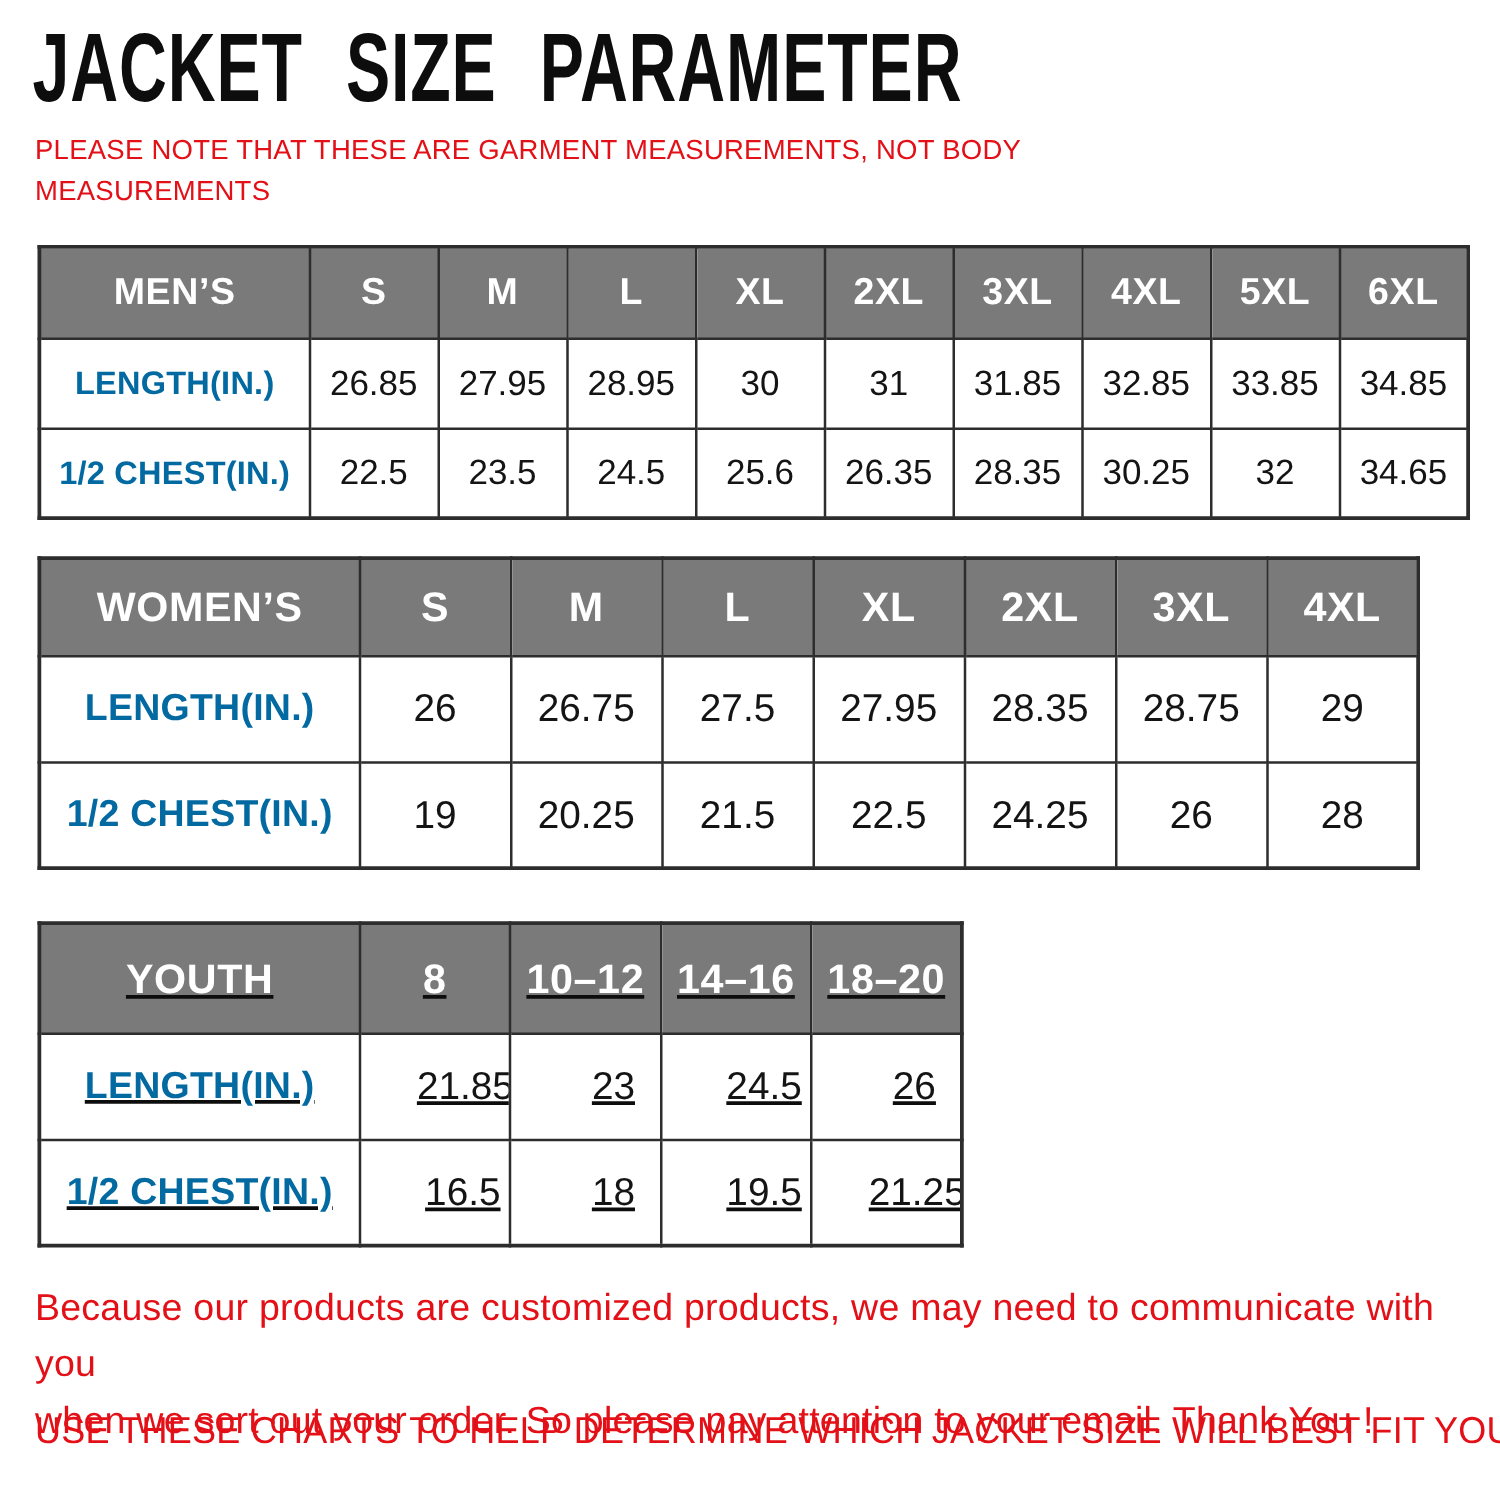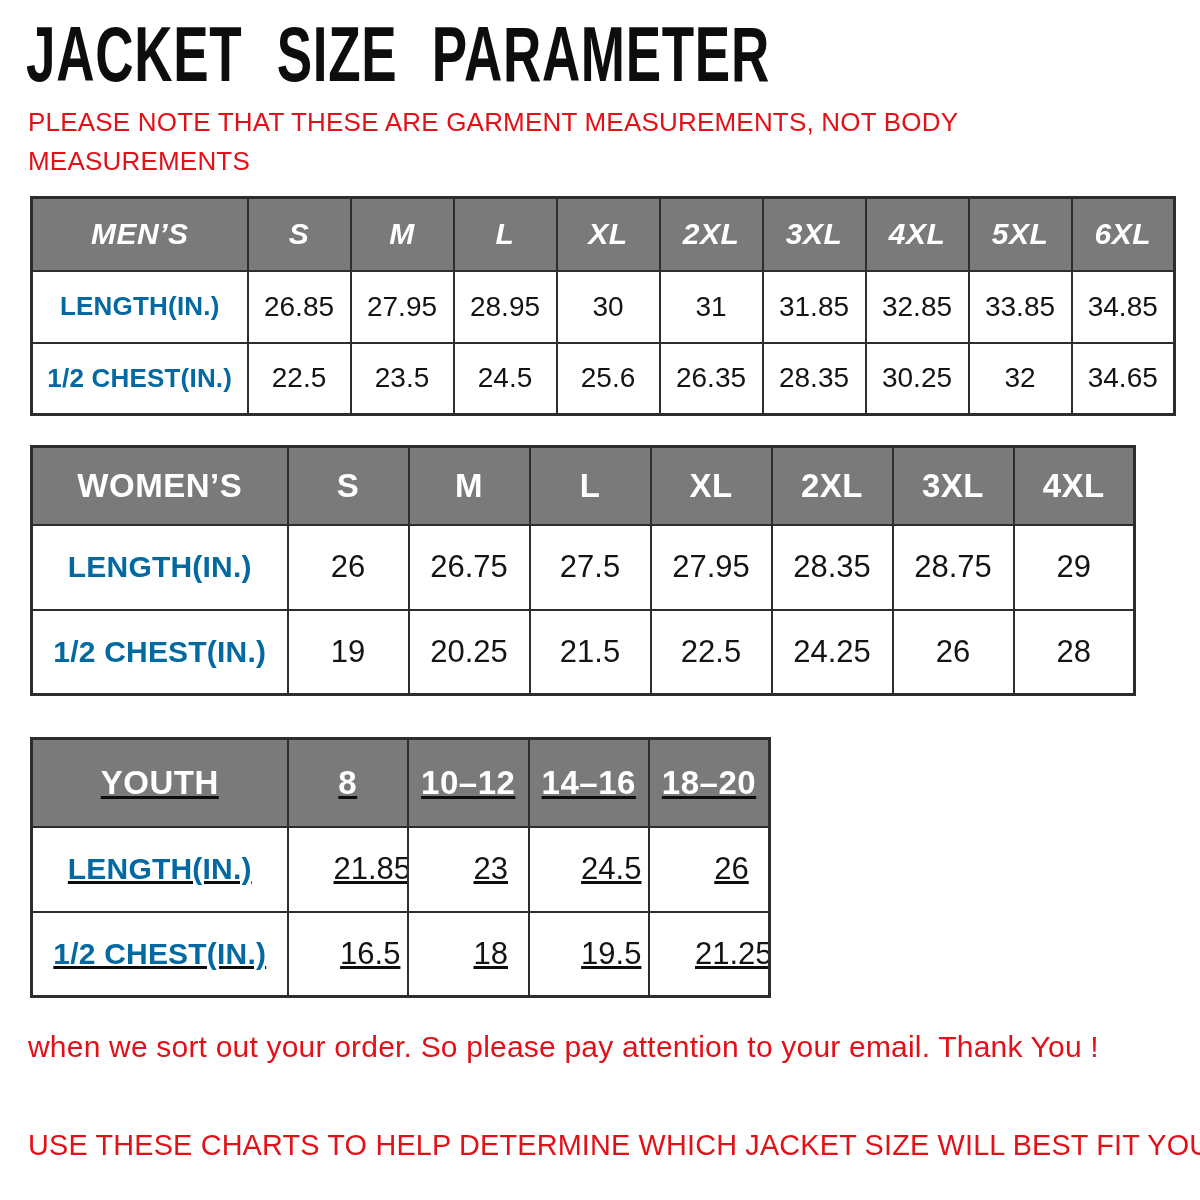--- a/index.html
+++ b/index.html
@@ -23,21 +23,21 @@
   #title{left:26px;top:14px;white-space:nowrap;}
   #title .tt{
     display:inline-block;
     font-size:78px;font-weight:800;line-height:1.05;
     letter-spacing:1px;word-spacing:28px;
     transform:scaleX(0.68);transform-origin:0 50%;
     color:var(--ink);
   }
 
   
-  #note{left:28px;top:103px;font-size:26px;line-height:1.5;color:var(--red);font-weight:400;letter-spacing:0.2px;}
+  #note{left:28px;top:103px;font-size:22px;line-height:1.5;color:var(--red);font-weight:400;letter-spacing:0.2px;}
 
   
   table.size-table{
     position:absolute;left:30px;
     border-collapse:collapse;table-layout:fixed;
     background:#fff;
     border:3px solid var(--line);
   }
   table.size-table th, table.size-table td{
     border:2px solid var(--line);
@@ -45,21 +45,21 @@
     padding:0;overflow:hidden;
   }
   table.size-table thead th{
     background:var(--gray);color:#ffffff;font-weight:600;letter-spacing:0.5px;
   }
   table.size-table tbody th{background:#fff;color:#0369a1;font-weight:600;letter-spacing:0.2px;}
   table.size-table tbody td{background:#fff;color:#141414;font-weight:400;}
 
   .t-mens{top:196px;width:1146px;}
   .t-mens col.label-col{width:216px;}
-  .t-mens thead th{height:73px;font-size:30px;font-style:italic;}
+  .t-mens thead th{height:73px;font-size:30px;}
   .t-mens tbody th{height:72px;font-size:26px;}
   .t-mens tbody td{font-size:28px;}
 
   .t-womens{top:445px;width:1106px;}
   .t-womens col.label-col{width:256px;}
   .t-womens thead th{height:78px;font-size:33px;}
   .t-womens tbody th{height:85px;font-size:30px;}
   .t-womens tbody td{font-size:31px;}
 
   .t-youth{top:737px;width:741px;text-decoration:underline;}
@@ -214,17 +214,18 @@
         <th>1/2 CHEST(IN.)</th>
         <td>16.5</td>
         <td>18</td>
         <td>19.5</td>
         <td>21.25</td>
       </tr>
     </tbody>
   </table>
 
 <div class="abs" id="footer-para">
+  <div>Because our products are customized products, we may need to communicate with you</div>
   <div>when we sort out your order. So please pay attention to your email. Thank You !</div>
 </div>
 <div class="abs" id="footer-final">
   <span class="cond">USE THESE CHARTS TO HELP DETERMINE WHICH JACKET SIZE WILL BEST FIT YOU.</span>
 </div>
 
 </body></html>

